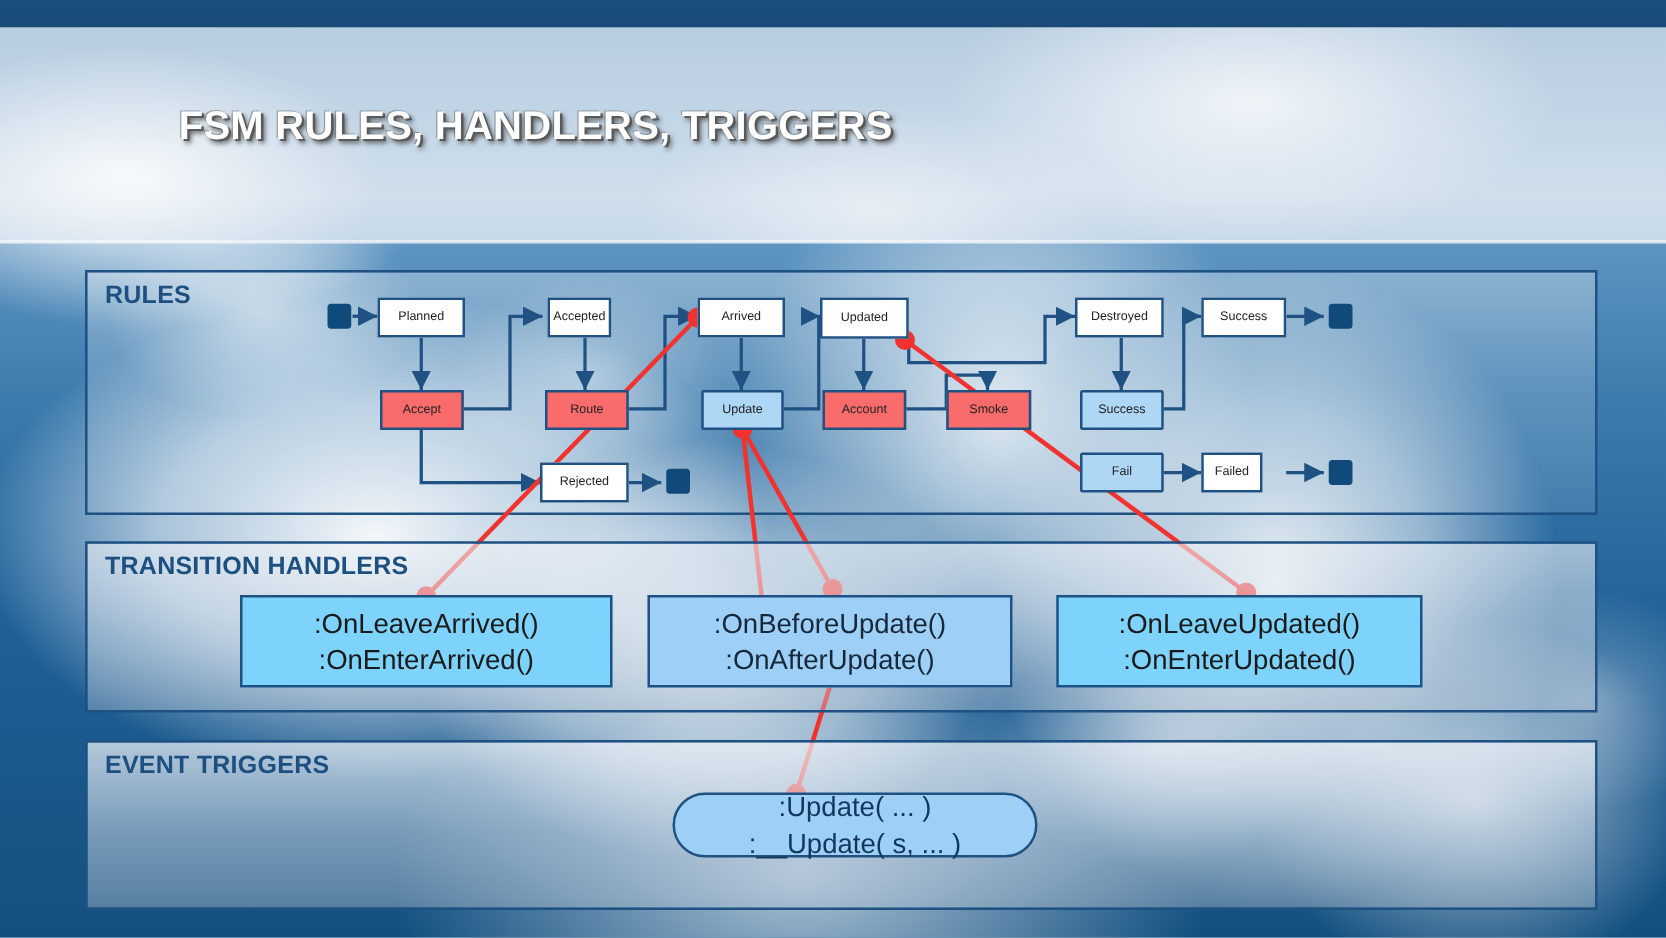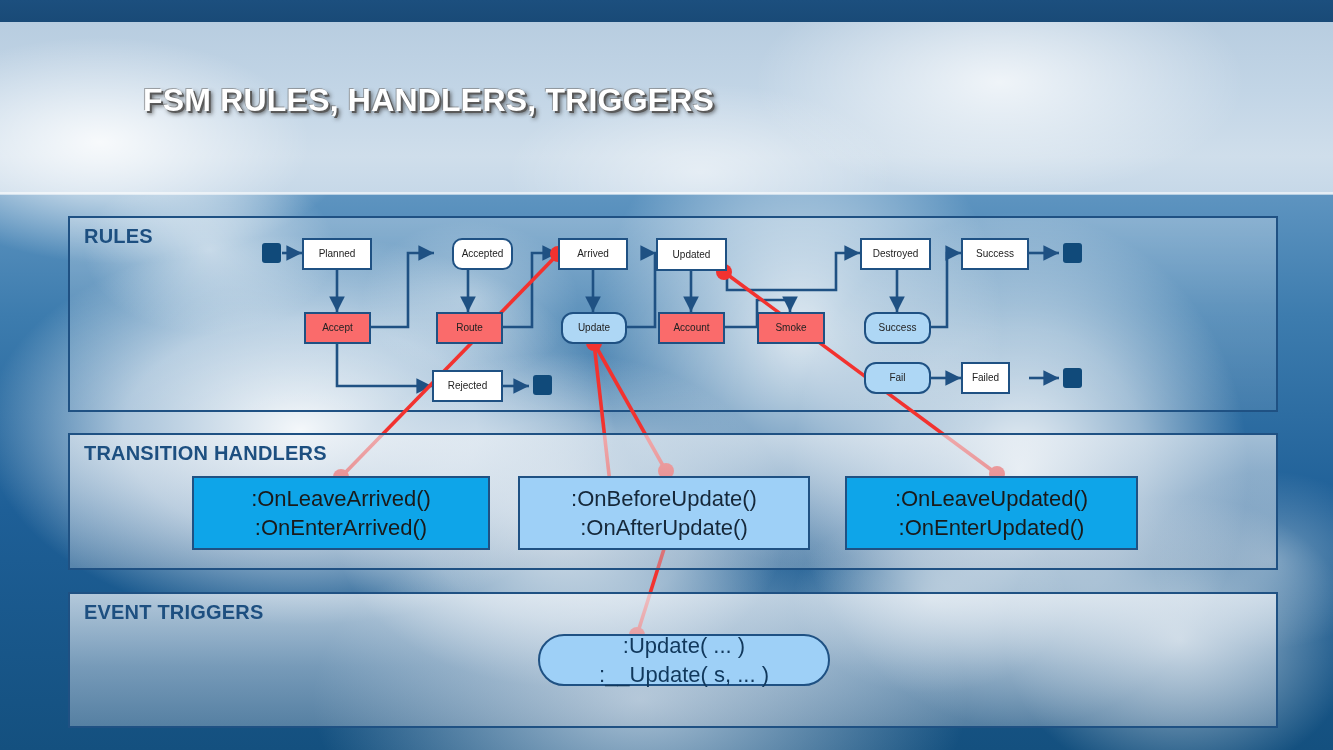--- a/index.html
+++ b/index.html
@@ -98,35 +98,35 @@
   .node {
     position: absolute;
     border: 2.5px solid #1f5183;
     display: flex; align-items: center; justify-content: center;
     font-size: 10px;
     color: #222;
     background: #ffffff;
     line-height: 1;
   }
   .node.action { background: #fa6b6b; border-color: #1f5183; }
-  .node.hl     { background: #aed7f5; border-radius: 12px; border-color: #1f5183; text-align: right; }
+  .node.hl     { background: #aed7f5; border-radius: 2px; border-color: #1f5183; text-align: right; }
   .terminal {
     position: absolute;
     width: 19px; height: 20px;
     background: #104a7a;
     border-radius: 3px;
   }
 
   svg.wires { position: absolute; left: 0; top: 0; width: 1333px; height: 750px; pointer-events: none; }
 
   
   .card {
     position: absolute;
     border: 2px solid #1f5183;
-    background: #0ea5e9;
+    background: #7dd3fc;
     display: flex; flex-direction: column;
     align-items: center; justify-content: center;
     font-size: 22px;
     color: #1a1a1a;
     line-height: 1.30;
     padding-top: 2px;
   }
   .card.blue { background: #9ed0f7; color: #16283a; }
   .card.navy-text { color: #11385c; }
   .card .ln { white-space: nowrap; }
@@ -211,21 +211,21 @@
       <circle cx="666" cy="471" r="8"></circle>
       <circle cx="724" cy="272" r="8"></circle>
       <circle cx="997" cy="474" r="8"></circle>
       <circle cx="637" cy="635" r="8"></circle>
     </g>
   </svg>
 
   <div class="node" style="left:302px; top:238px; width:70px; height:32px;">
       <span>Planned</span>
     </div>
-  <div class="node" style="left:452px; top:238px; width:61px; height:32px;border-radius:10px;">
+  <div class="node" style="left:438px; top:238px; width:51px; height:32px;">
       <span>Accepted</span>
     </div>
   <div class="node" style="left:558px; top:238px; width:70px; height:32px;">
       <span>Arrived</span>
     </div>
   <div class="node" style="left:656px; top:238px; width:71px; height:33px;">
       <span>Updated</span>
     </div>
   <div class="node" style="left:860px; top:238px; width:71px; height:32px;">
       <span>Destroyed</span>

